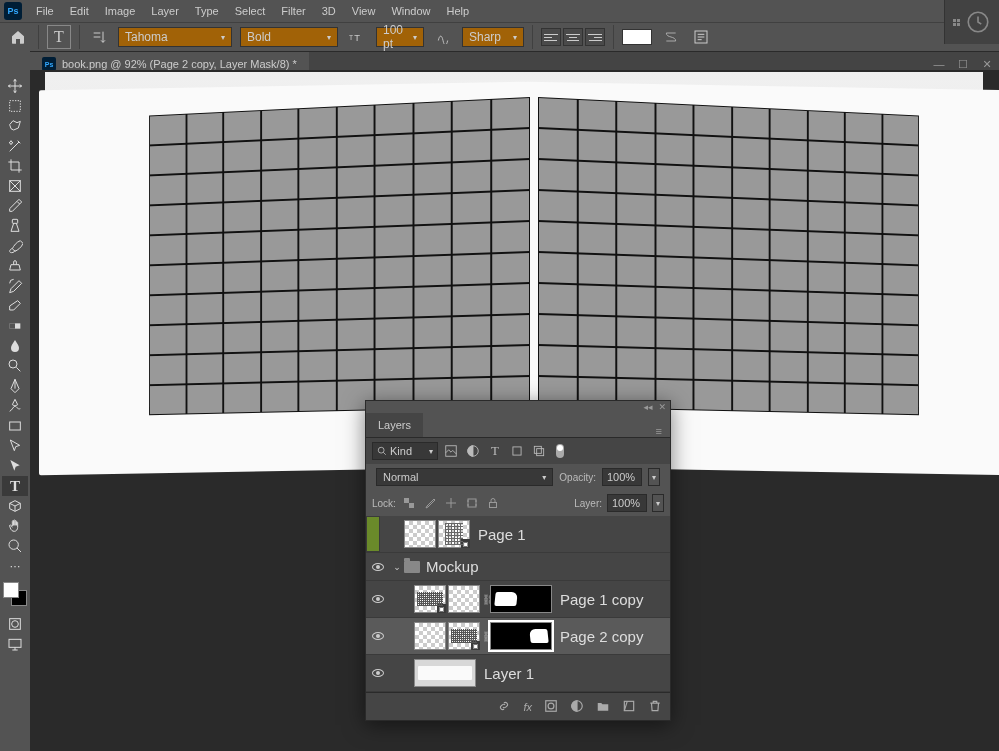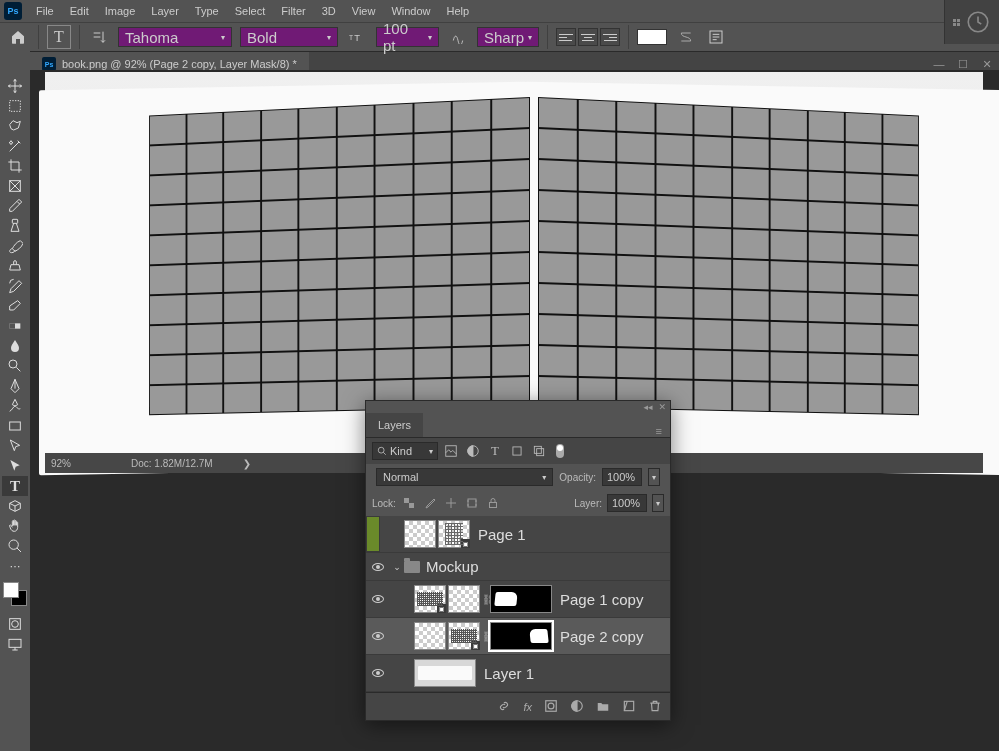--- a/index.html
+++ b/index.html
@@ -9,21 +9,21 @@
 .menubar { background: #535353; height: 22px; display: flex; align-items: center; padding-left: 4px; gap: 0; }
 .ps-logo { width: 18px; height: 18px; background: #001e36; border-radius: 3px; display: flex; align-items: center; justify-content: center; color: #31a8ff; font-weight: bold; font-size: 9px; margin-right: 6px; }
 .menubar span { padding: 4px 8px; cursor: pointer; }
 
 
 .optionsbar { background: #535353; height: 30px; border-top: 1px solid #404040; border-bottom: 1px solid #2a2a2a; display: flex; align-items: center; padding: 0 6px; gap: 8px; }
 .home-btn { width: 24px; height: 24px; display: flex; align-items: center; justify-content: center; }
 .tool-icon-big { width: 24px; height: 24px; border: 1px solid #888; display: flex; align-items: center; justify-content: center; font-family: serif; font-size: 16px; }
 .opt-divider { width: 1px; height: 24px; background: #404040; }
 .opt-btn { width: 22px; height: 22px; display: flex; align-items: center; justify-content: center; color: #ccc; }
-.dropdown { background: #701a75; border: 1px solid #333; height: 20px; padding: 0 6px; display: flex; align-items: center; justify-content: space-between; color: #ccc; font-size: 15px; }
+.dropdown { background: #a16207; border: 1px solid #333; height: 20px; padding: 0 6px; display: flex; align-items: center; justify-content: space-between; color: #ccc; font-size: 12px; }
 .dropdown::after { content: "▾"; font-size: 8px; margin-left: 4px; }
 .align-group { display: flex; gap: 2px; }
 .align-btn { width: 20px; height: 18px; border: 1px solid #333; background: #4a4a4a; display: flex; flex-direction: column; justify-content: center; gap: 2px; padding: 2px; }
 .align-btn span { height: 1px; background: #ccc; }
 .color-swatch { width: 30px; height: 16px; background: #fff; border: 1px solid #333; }
 
 
 .tabbar { background: #444; height: 24px; display: flex; align-items: center; padding-left: 30px; }
 .doc-tab { background: #535353; padding: 4px 12px; font-size: 11px; height: 100%; display: flex; align-items: center; gap: 6px; }
 .doc-tab .tab-icon { width: 14px; height: 14px; background: #001e36; color: #31a8ff; font-size: 7px; font-weight: bold; display: flex; align-items: center; justify-content: center; border-radius: 2px; }
@@ -176,21 +176,21 @@
     </div>
   <div class="dropdown" style="width:98px">
       <span>Bold</span>
     </div>
   <div class="opt-btn">
       <svg width="16" height="16" viewBox="0 0 24 24" fill="#ccc">
         <text x="0" y="16" font-size="10">T</text>
         <text x="8" y="18" font-size="14">T</text>
       </svg>
     </div>
-  <div class="dropdown" style="width:63px">
+  <div class="dropdown" style="width:48px">
       <span>100 pt</span>
     </div>
   <div class="opt-btn">
       <svg width="14" height="14" viewBox="0 0 24 24" fill="none" stroke="#ccc" stroke-width="1.5">
         <path d="M4 18c2-10 6-10 8 0s6 10 8 0"></path>
       </svg>
     </div>
   <div class="dropdown" style="width:62px">
       <span>Sharp</span>
     </div>
@@ -588,25 +588,20 @@
             <div></div>
             <div></div>
             <div></div>
             <div></div>
             <div></div>
             <div></div>
             <div></div>
           </div>
       </div>
     </div>
-  </div>
-  <div class="statusbar">
-    <span class="status-zoom">92%</span>
-    <span class="status-doc">Doc: 1.82M/12.7M</span>
-    <span class="status-arrow">❯</span>
   </div>
 </div>
 
 <div class="layers-panel">
   <div class="panel-hdr-top">
     <span>◂◂</span>
     <span>✕</span>
   </div>
   <div class="panel-tabs">
     <div class="panel-tab">Layers</div>

